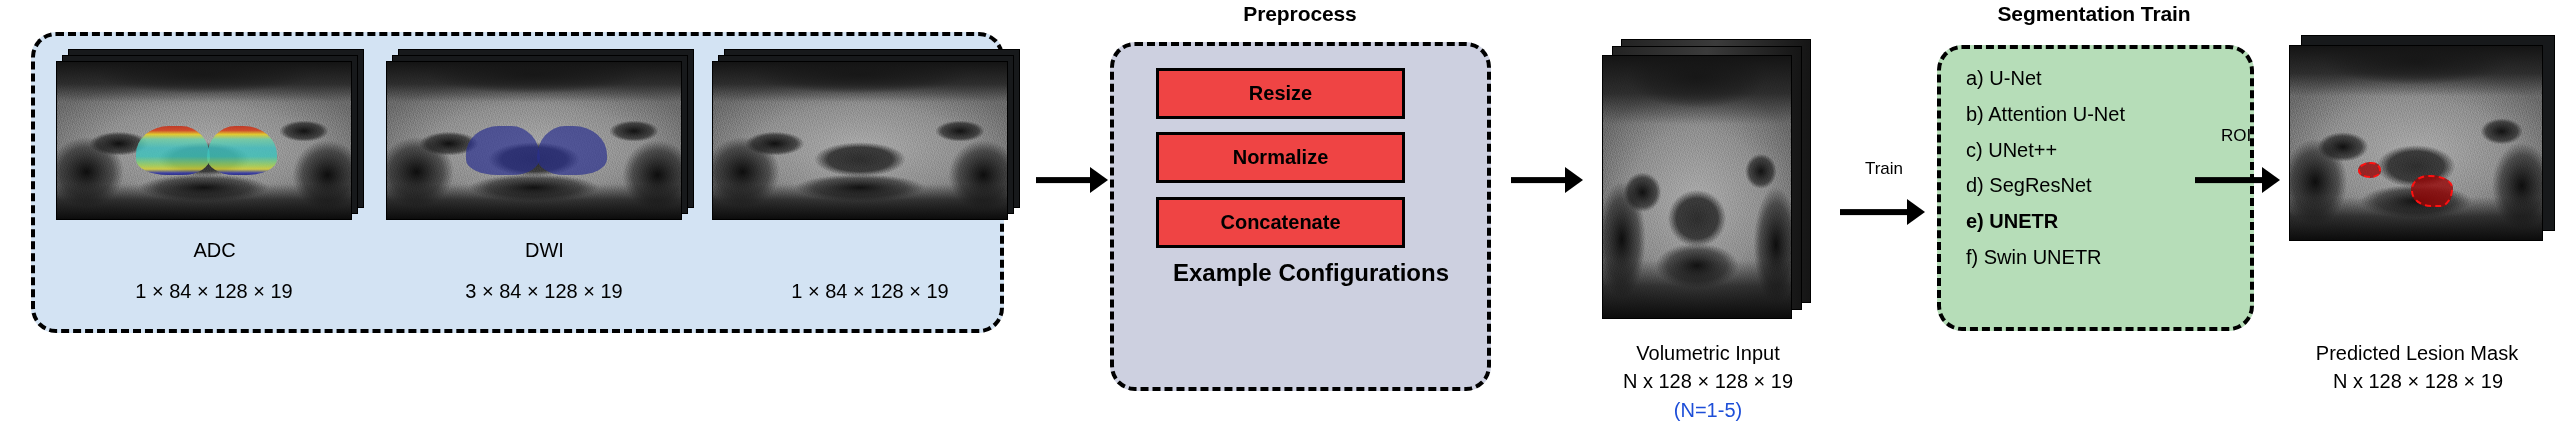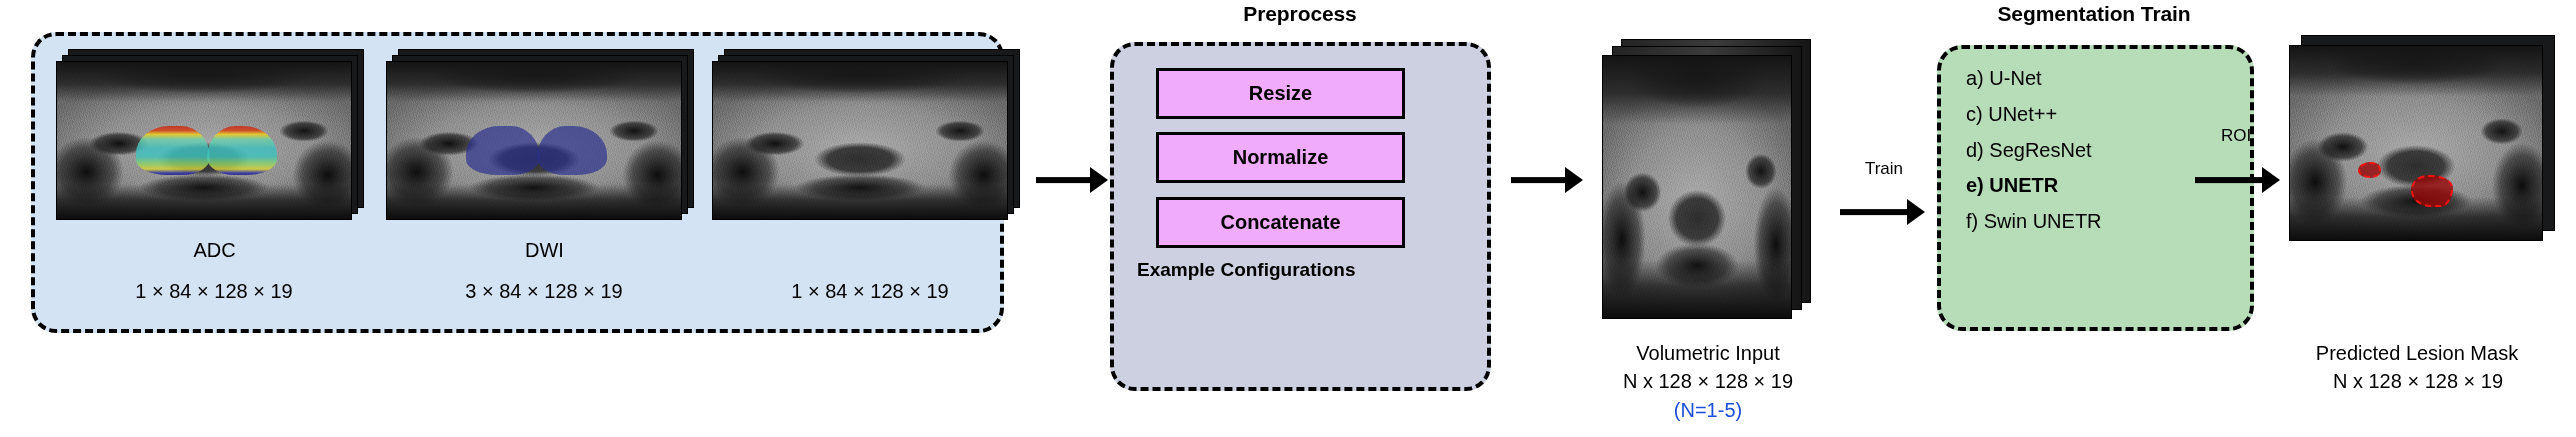--- a/index.html
+++ b/index.html
@@ -62,23 +62,23 @@
       radial-gradient(circle 9% at 80% 64%, #2fbf7f 0%, #2850c4 60%, rgba(40,80,196,0) 90%),
       radial-gradient(circle 8% at 62% 88%, #e8a015 0%, #2a46bd 62%, rgba(42,70,189,0) 92%),
       linear-gradient(180deg,#2f34b4 0%,#262bb0 55%,#1e23a4 100%);
     opacity:.84;}
 
   .mlabel{position:absolute;text-align:center;font-size:20px;white-space:nowrap;}
   .mdim{position:absolute;text-align:center;font-size:20px;white-space:nowrap;}
   sup{font-size:.62em;vertical-align:super;}
 
   
-  .stepbox{position:absolute;box-sizing:border-box;background:#f0abfc;border:3.2px solid #000;
+  .stepbox{position:absolute;box-sizing:border-box;background:#ef4444;border:3.2px solid #000;
            display:flex;align-items:center;justify-content:center;font-weight:bold;font-size:20px;}
-  .exhead{position:absolute;font-weight:bold;font-size:19px;white-space:nowrap;}
+  .exhead{position:absolute;font-weight:bold;font-size:24px;white-space:nowrap;margin-left:36px;}
   .bullets{position:absolute;margin:0;padding:0 0 0 23px;list-style:disc;font-size:20px;line-height:1.17;}
   .bullets li{margin:0;padding:0;}
 
   
   .arrow{position:absolute;}
   .arrow .shaft{position:absolute;left:0;top:50%;transform:translateY(-50%);height:5.8px;background:#000;}
   .arrow .hd{position:absolute;right:0;top:50%;width:0;height:0;
              border-top:13.7px solid transparent;border-bottom:13.7px solid transparent;
              border-left:18px solid #000;transform:translateY(-50%);}
   .arrow-label{position:absolute;font-size:17px;white-space:nowrap;text-align:center;}
@@ -206,20 +206,21 @@
     <div class="shaft" style="width:69px;"></div>
       <div class="hd"></div>
   </div>
 
   <div class="sect-title" style="left:1835px;top:2.1px;width:518px;">Segmentation Train</div>
 
   <div class="dashbox" style="left:1937px;top:45px;width:317px;height:286px;background:#b6ddb8;"></div>
 
   <ul class="modellist" style="left:1966px;top:62px;width:286px;">
     <li style="margin-top:5.3px;">a) U-Net</li>
+    <li style="margin-top:12.7px;">b) Attention U-Net</li>
     <li style="margin-top:12.7px;">c) UNet++</li>
     <li style="margin-top:12.7px;">d) SegResNet</li>
     <li style="margin-top:12.7px;font-weight:bold;">e) UNETR</li>
     <li style="margin-top:12.7px;">f) Swin UNETR</li>
   </ul>
 
   <div class="arrow-label" style="left:2191px;top:126px;width:90px;">ROI</div>
   <div class="arrow" style="left:2195px;top:165px;width:85px;height:30px;">
     <div class="shaft" style="width:69px;"></div>
       <div class="hd"></div>

